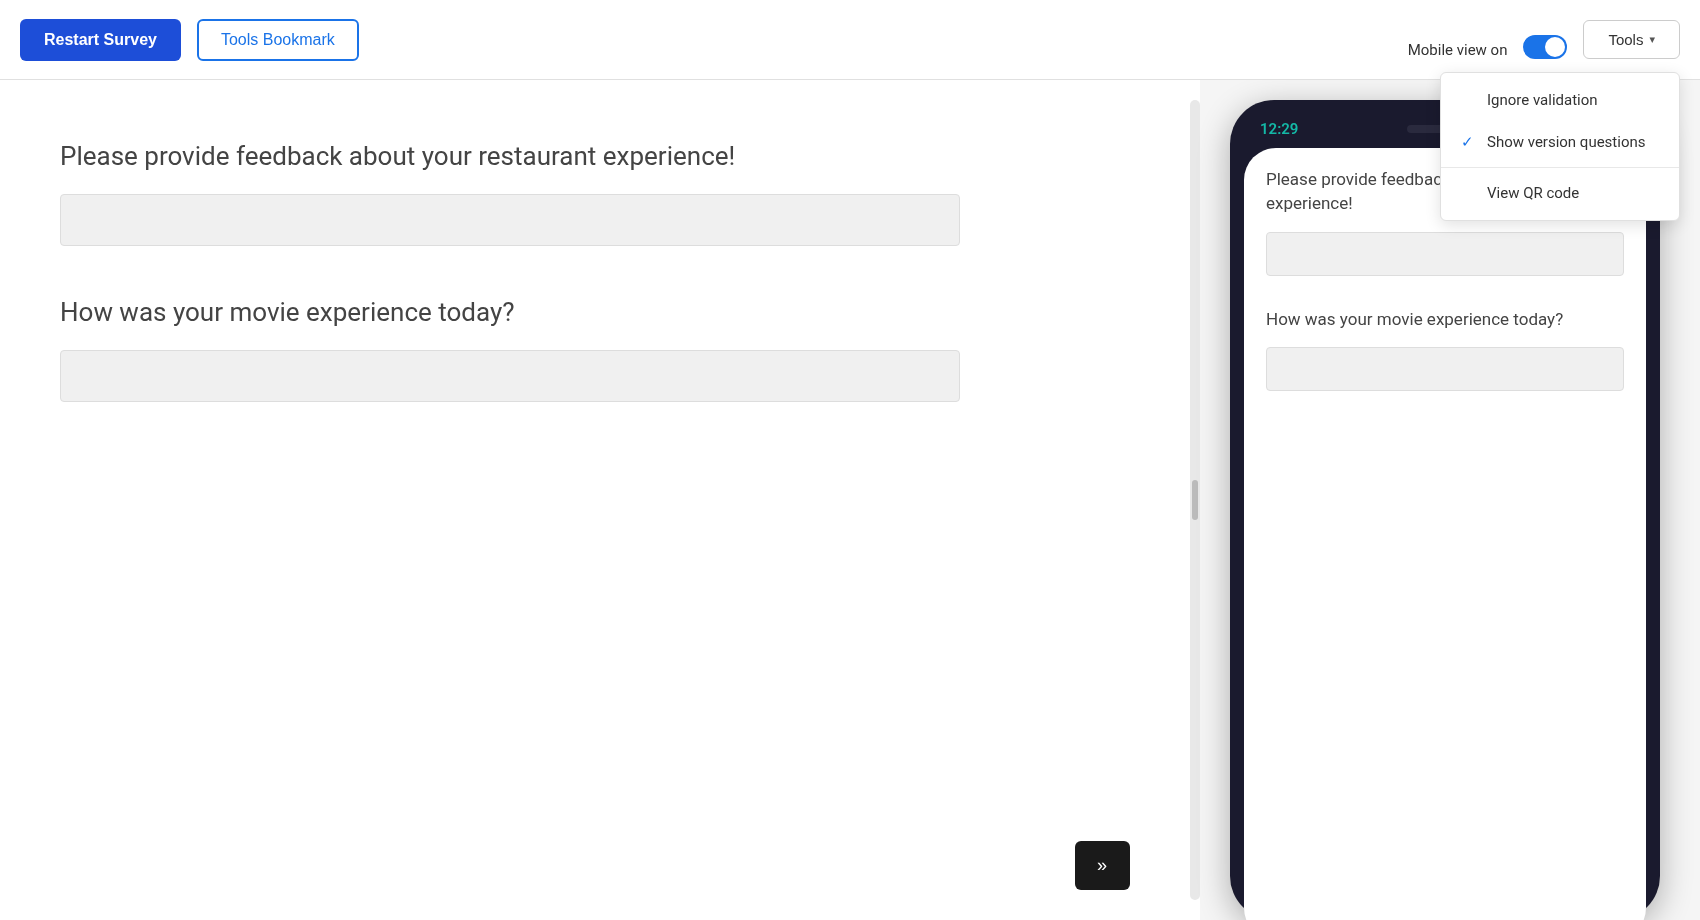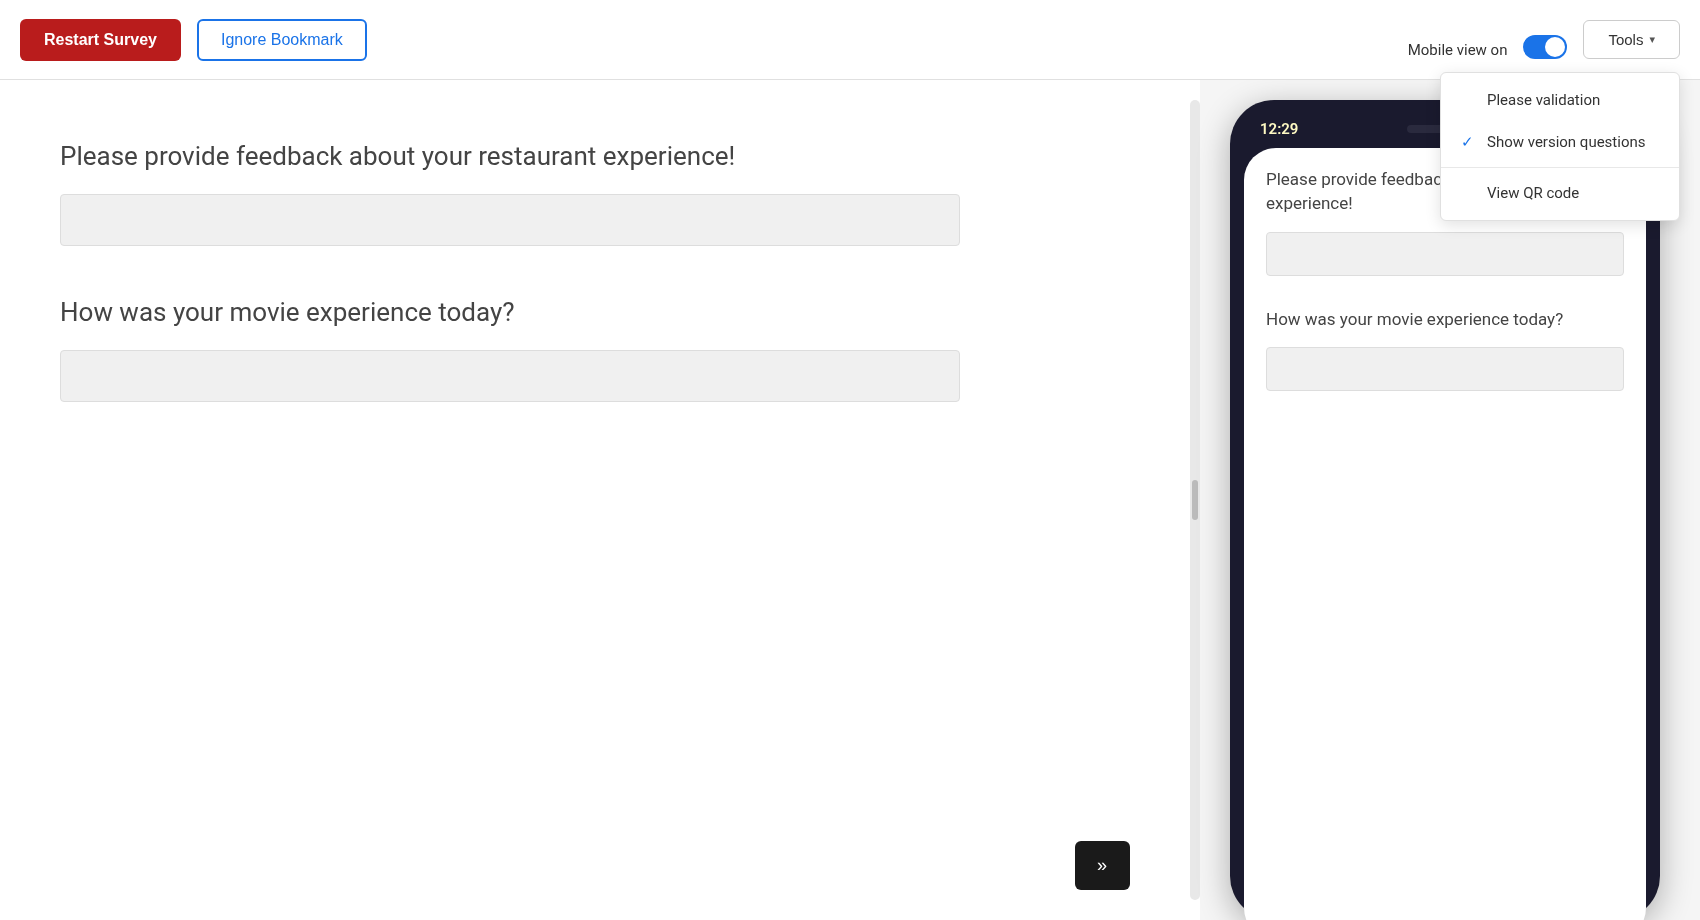--- a/index.html
+++ b/index.html
@@ -21,21 +21,21 @@
       border-bottom: 1px solid #e0e0e0;
       background: #fff;
       height: 80px;
     }
     .header-left {
       display: flex;
       align-items: center;
       gap: 16px;
     }
     .btn-restart {
-      background: #b91c1c;
+      background: #1d4ed8;
       color: #fff;
       border: none;
       border-radius: 6px;
       padding: 12px 24px;
       font-size: 16px;
       font-weight: 600;
       cursor: pointer;
     }
     .btn-bookmark {
       background: #fff;
@@ -223,21 +223,21 @@
       position: relative;
       box-shadow: 0 8px 32px rgba(0,0,0,0.3);
     }
     .phone-notch-bar {
       display: flex;
       justify-content: space-between;
       align-items: center;
       padding: 6px 16px 10px 16px;
     }
     .phone-time {
-      color: #fef9c3;
+      color: #14b8a6;
       font-size: 15px;
       font-weight: 600;
     }
     .phone-notch-center {
       width: 80px;
       height: 8px;
       background: #2a2a3e;
       border-radius: 4px;
     }
     .phone-screen {
@@ -261,39 +261,39 @@
       border-radius: 4px;
       margin-bottom: 32px;
     }
   </style>
 </head>
 <body>
 
 <div class="header">
   <div class="header-left">
     <button class="btn-restart">Restart Survey</button>
-    <button class="btn-bookmark">Ignore Bookmark</button>
+    <button class="btn-bookmark">Tools Bookmark</button>
   </div>
   <div class="header-right">
     <span class="mobile-view-label">Mobile view on</span>
     <div class="toggle-switch">
       <div class="track"></div>
       <div class="thumb"></div>
     </div>
     <button class="btn-tools">
       <span>Tools</span>
       <span class="chevron-down">▾</span>
     </button>
   </div>
 </div>
 
 <div class="dropdown-menu">
   <div class="dropdown-item">
     <span class="no-check"></span>
-    <span>Please validation</span>
+    <span>Ignore validation</span>
   </div>
   <div class="dropdown-item">
     <span class="check-icon">✓</span>
     <span>Show version questions</span>
   </div>
   <hr class="dropdown-divider">
   <div class="dropdown-item">
     <span class="no-check"></span>
     <span>View QR code</span>
   </div>

